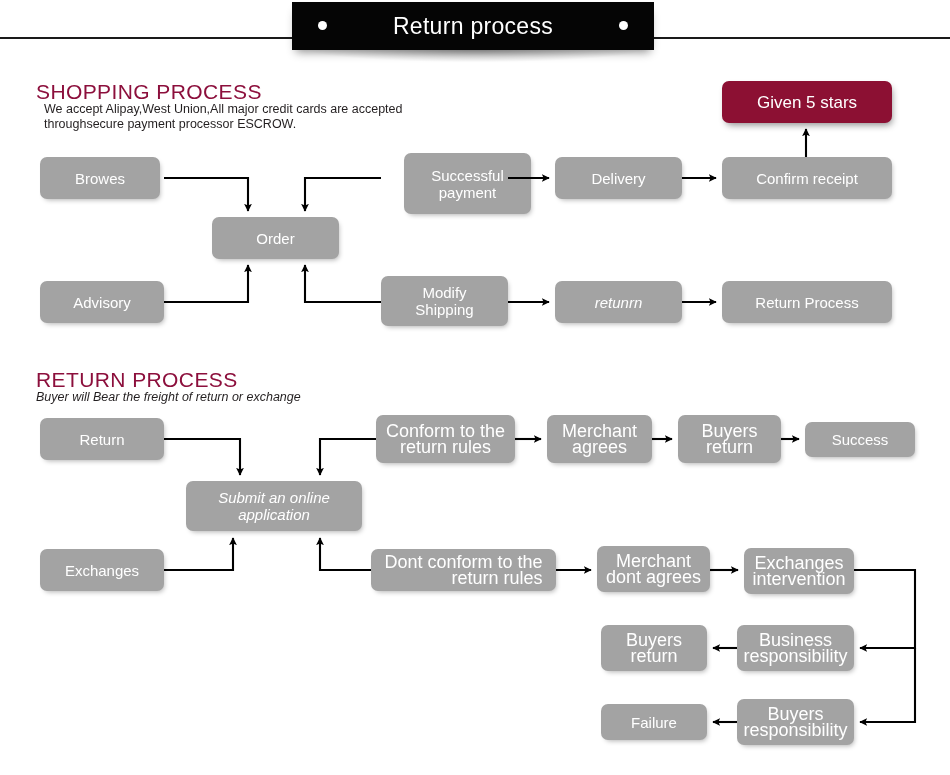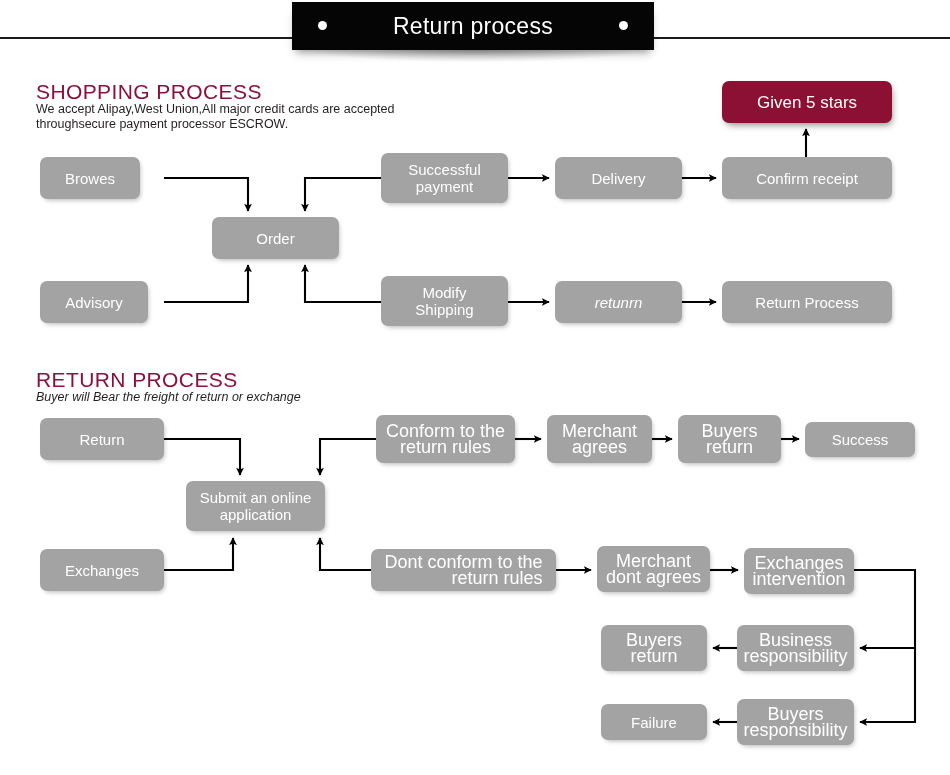--- a/index.html
+++ b/index.html
@@ -71,37 +71,37 @@
 
   <div class="banner-rule"></div>
   <div class="banner-shadow"></div>
   <div class="banner">
     <span class="banner-dot left"></span>
     <span class="banner-dot right"></span>
     <div class="banner-title">Return process</div>
   </div>
 
   <div class="sec-title" style="left:36px;top:80px;">SHOPPING PROCESS</div>
-  <div class="sec-sub" style="left:36px;top:102px;width:470px;">We accept Alipay,West Union,All major credit cards are accepted
+  <div class="sec-sub" style="left:44px;top:102px;width:470px;">We accept Alipay,West Union,All major credit cards are accepted
 throughsecure payment processor ESCROW.</div>
 
   <div class="box accent" style="left:722px;top:81px;width:170px;height:42px;">Given 5 stars</div>
 
-  <div class="box" style="left:40px;top:157px;width:100px;height:42px;">Browes</div>
-
-  <div class="box" style="left:381px;top:153px;width:127px;height:50px;">Successful
+  <div class="box" style="left:40px;top:157px;width:120px;height:42px;">Browes</div>
+
+  <div class="box" style="left:404px;top:153px;width:127px;height:61px;">Successful
 payment</div>
 
   <div class="box" style="left:555px;top:157px;width:127px;height:42px;">Delivery</div>
 
   <div class="box" style="left:722px;top:157px;width:170px;height:42px;text-align:right;">Confirm receipt</div>
 
   <div class="box" style="left:212px;top:217px;width:127px;height:42px;">Order</div>
 
-  <div class="box" style="left:40px;top:281px;width:108px;height:42px;">Advisory</div>
+  <div class="box" style="left:40px;top:281px;width:124px;height:42px;">Advisory</div>
 
   <div class="box" style="left:381px;top:276px;width:127px;height:50px;">Modify
 Shipping</div>
 
   <div class="box" style="left:555px;top:281px;width:127px;height:42px;font-style:italic;">retunrn</div>
 
   <div class="box" style="left:722px;top:281px;width:170px;height:42px;">Return Process</div>
 
   <div class="sec-title" style="left:36px;top:368px;">RETURN PROCESS</div>
   <div class="sec-sub" style="left:36px;top:390px;width:470px;font-style:italic;">Buyer will Bear the freight of return or exchange</div>
@@ -112,21 +112,21 @@
 return rules</div>
 
   <div class="box small" style="left:547px;top:415px;width:105px;height:48px;">Merchant
 agrees</div>
 
   <div class="box small" style="left:678px;top:415px;width:103px;height:48px;">Buyers
 return</div>
 
   <div class="box" style="left:805px;top:422px;width:110px;height:35px;">Success</div>
 
-  <div class="box" style="left:186px;top:481px;width:139px;height:50px;">Submit an online
+  <div class="box" style="left:186px;top:481px;width:176px;height:50px;font-style:italic;">Submit an online
 application</div>
 
   <div class="box" style="left:40px;top:549px;width:124px;height:42px;">Exchanges</div>
 
   <div class="box small" style="left:371px;top:549px;width:185px;height:42px;text-align:right;">Dont conform to the
 return rules</div>
 
   <div class="box small" style="left:597px;top:546px;width:113px;height:46px;">Merchant
 dont agrees</div>
 

